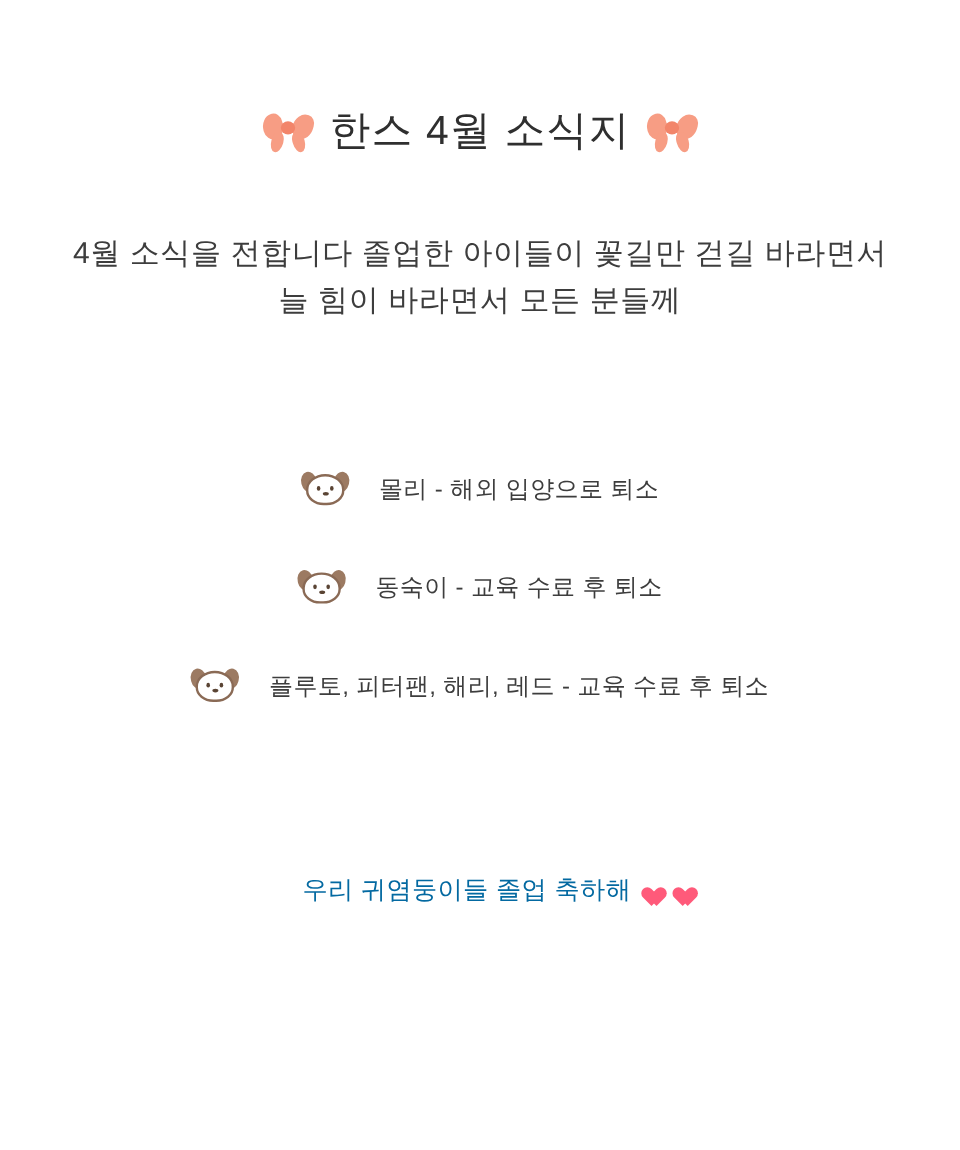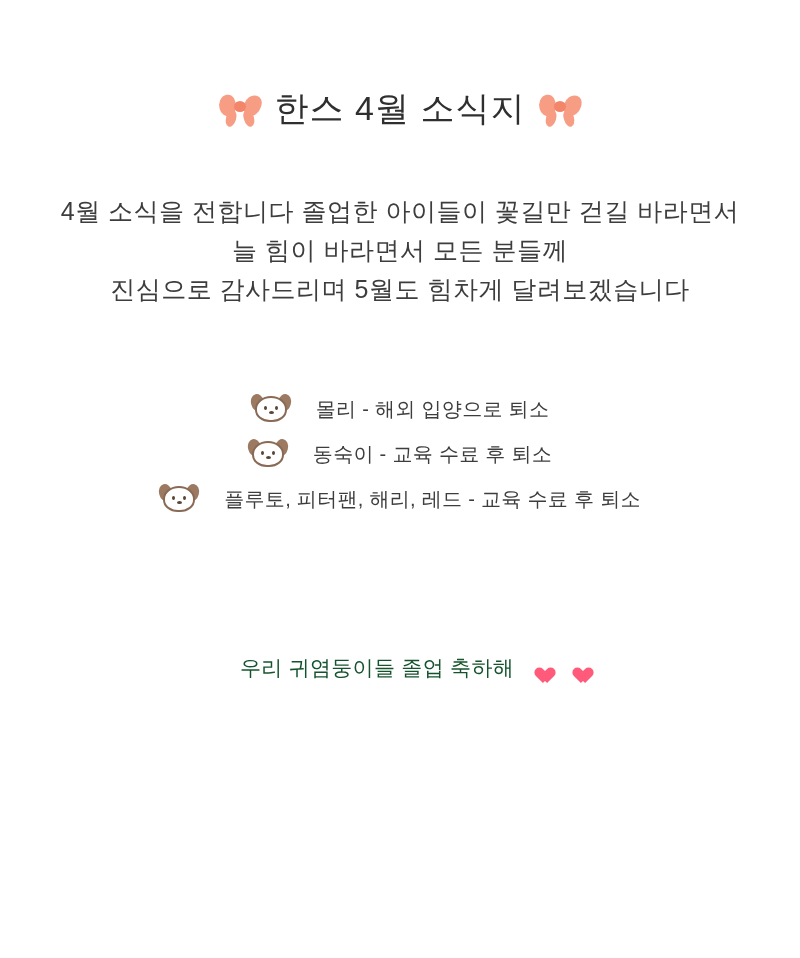--- a/index.html
+++ b/index.html
@@ -100,20 +100,21 @@
     gap: 15px;
   }
   .list-item {
     display: flex;
     align-items: center;
     gap: 25px;
     font-size: 20px;
     color: #3d3d3d;
     letter-spacing: 0.3px;
     white-space: nowrap;
+    margin-top: 37px;
   }
 
   
   .dog {
     width: 40px;
     height: 30px;
     position: relative;
     flex: 0 0 auto;
   }
   .dog .head {
@@ -156,23 +157,23 @@
     background: #5a4434;
     border-radius: 50%;
   }
 
   
   .footer-msg {
     margin-top: 140px;
     display: flex;
     align-items: center;
     justify-content: center;
-    gap: 15px;
+    gap: 3px;
     font-size: 21px;
-    color: #14532d;
+    color: #0369a1;
     letter-spacing: 0.3px;
     white-space: nowrap;
     margin-left: 30px;
   }
   .heart {
     display: inline-block;
     width: 19px;
     height: 19px;
     position: relative;
     flex: 0 0 auto;
@@ -210,21 +211,20 @@
       <span class="lobe right"></span>
       <span class="tail left"></span>
       <span class="tail right"></span>
       <span class="knot"></span>
     </span>
   </div>
 
   <div class="intro">
     <span class="line">4월 소식을 전합니다 졸업한 아이들이 꽃길만 걷길 바라면서</span>
     <span class="line">늘 힘이 바라면서 모든 분들께</span>
-    <span class="line">진심으로 감사드리며 5월도 힘차게 달려보겠습니다</span>
   </div>
 
   <div class="list">
     <div class="list-item">
       <span class="dog">
         <span class="ear left"></span>
           <span class="ear right"></span>
         <span class="head"></span>
         <span class="eye left"></span>
           <span class="eye right"></span>

